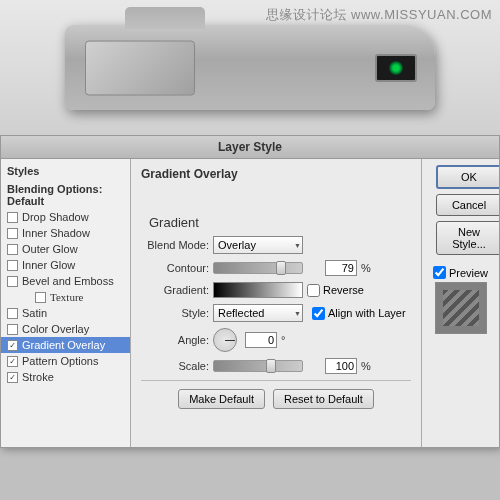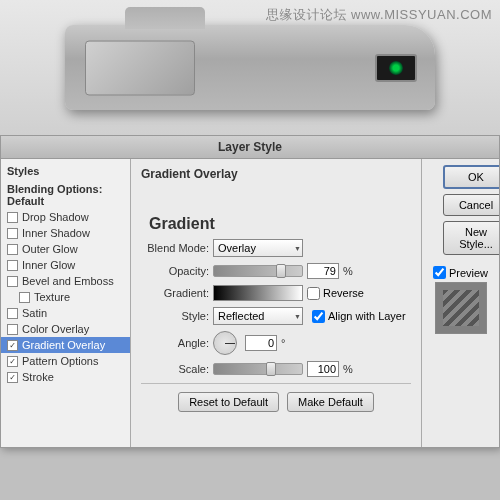--- a/index.html
+++ b/index.html
@@ -165,22 +165,22 @@
       padding: 8px 10px;
       overflow-y: auto;
     }
     .section-title {
       font-size: 12px;
       font-weight: bold;
       color: #333;
       margin-bottom: 4px;
     }
     .sub-title {
-      font-size: 16px;
-      font-weight: bold;
+      font-size: 13px;
+      font-weight: normal;
       color: #333;
       margin-bottom: 6px;
       padding-left: 8px;
       margin-top: 34px;
     }
     .form-row {
       display: flex;
       align-items: center;
       margin-bottom: 6px;
       gap: 4px;
@@ -249,20 +249,21 @@
       border-radius: 2px;
       cursor: pointer;
     }
     .number-input {
       width: 32px;
       height: 16px;
       font-size: 11px;
       border: 1px solid #888;
       text-align: right;
       padding: 0 2px;
+      margin-left: 18px;
     }
     .unit-label {
       font-size: 11px;
       color: #333;
     }
     .gradient-preview {
       width: 90px;
       height: 16px;
       border: 1px solid #888;
       background: linear-gradient(to right, #000, #fff);
@@ -310,21 +311,21 @@
       border: 1px solid #888;
       background: linear-gradient(180deg, #f0f0f0 0%, #d8d8d8 100%);
       border-radius: 3px;
       cursor: pointer;
     }
 
     
     .right-panel {
       width: 78px;
       flex-shrink: 0;
-      padding: 6px 21px;
+      padding: 6px 14px;
       display: flex;
       flex-direction: column;
       gap: 5px;
       border-left: 1px solid #aaa;
     }
     .right-btn {
       width: 66px;
       padding: 4px 6px;
       font-size: 11px;
       border: 1px solid #666;
@@ -411,21 +412,21 @@
         <span class="checkbox-fake"></span>
         <span>Inner Glow</span>
       </div>
 
       <div class="styles-item">
         <span class="checkbox-fake"></span>
         <span>Bevel and Emboss</span>
       </div>
 
 
-      <div class="styles-item" style="padding-left: 18px;">
+      <div class="styles-item" style="padding-left: 34px; font-family: Liberation Serif, serif;">
         <span class="checkbox-fake"></span>
         <span>Texture</span>
       </div>
 
       <div class="styles-item">
         <span class="checkbox-fake"></span>
         <span>Satin</span>
       </div>
 
       <div class="styles-item">
@@ -459,21 +460,21 @@
           <select class="form-select">
             <option>Overlay</option>
             <option>Normal</option>
             <option>Multiply</option>
             <option>Screen</option>
           </select>
         </div>
       </div>
 
       <div class="form-row">
-        <span class="form-label">Opacity:</span>
+        <span class="form-label">Contour:</span>
         <div class="slider-container">
           <input type="range" class="slider" min="0" max="100" value="79" style="">
           <input type="text" class="number-input" value="79" style="">
           <span class="unit-label">%</span>
         </div>
       </div>
 
       <div class="form-row">
         <span class="form-label">Gradient:</span>
         <div class="gradient-preview"></div>
@@ -514,22 +515,22 @@
         <div class="slider-container">
           <input type="range" class="slider" min="0" max="150" value="100" style="">
           <input type="text" class="number-input" value="100" style="">
           <span class="unit-label">%</span>
         </div>
       </div>
 
       <div class="divider"></div>
 
       <div class="bottom-buttons">
+        <button class="btn">Make Default</button>
         <button class="btn">Reset to Default</button>
-        <button class="btn">Make Default</button>
       </div>
     </div>
 
     <div class="right-panel">
       <button class="right-btn default-btn">OK</button>
       <button class="right-btn">Cancel</button>
       <button class="right-btn">New Style...</button>
       <div class="preview-section">
         <div class="preview-checkbox-row">
           <input type="checkbox" checked="" style="">

